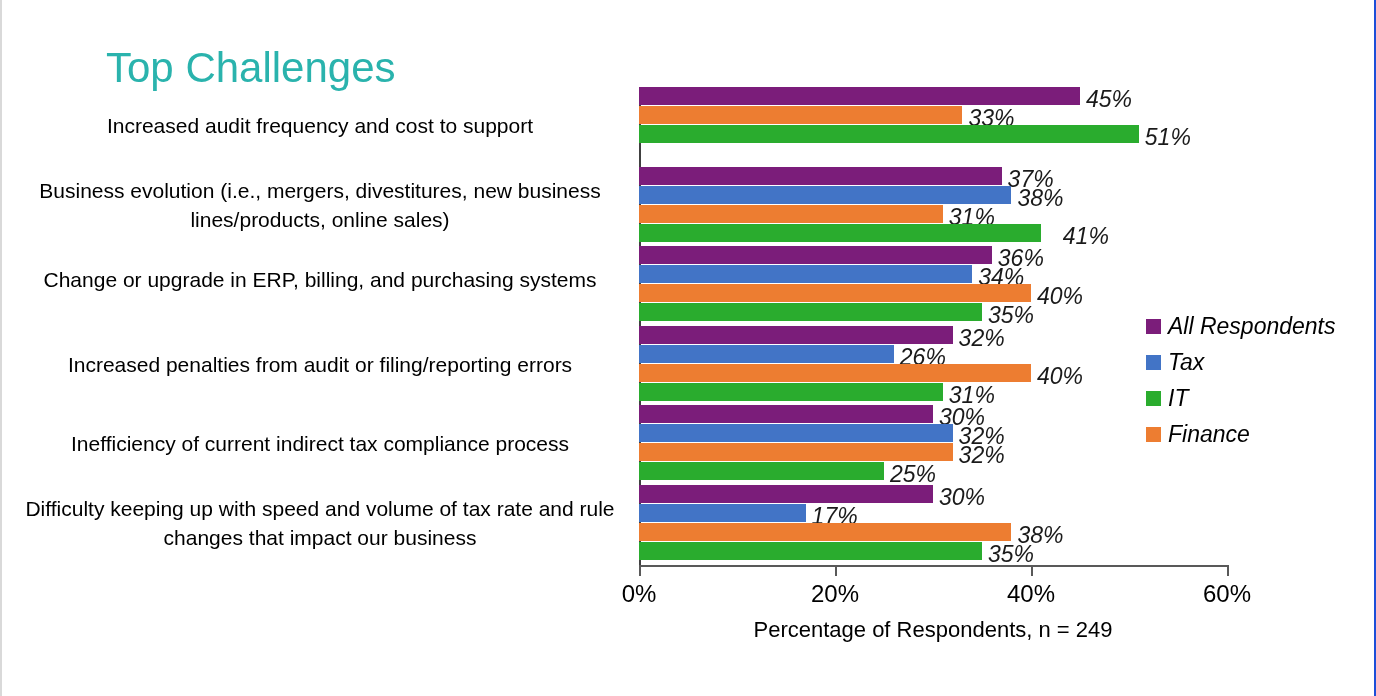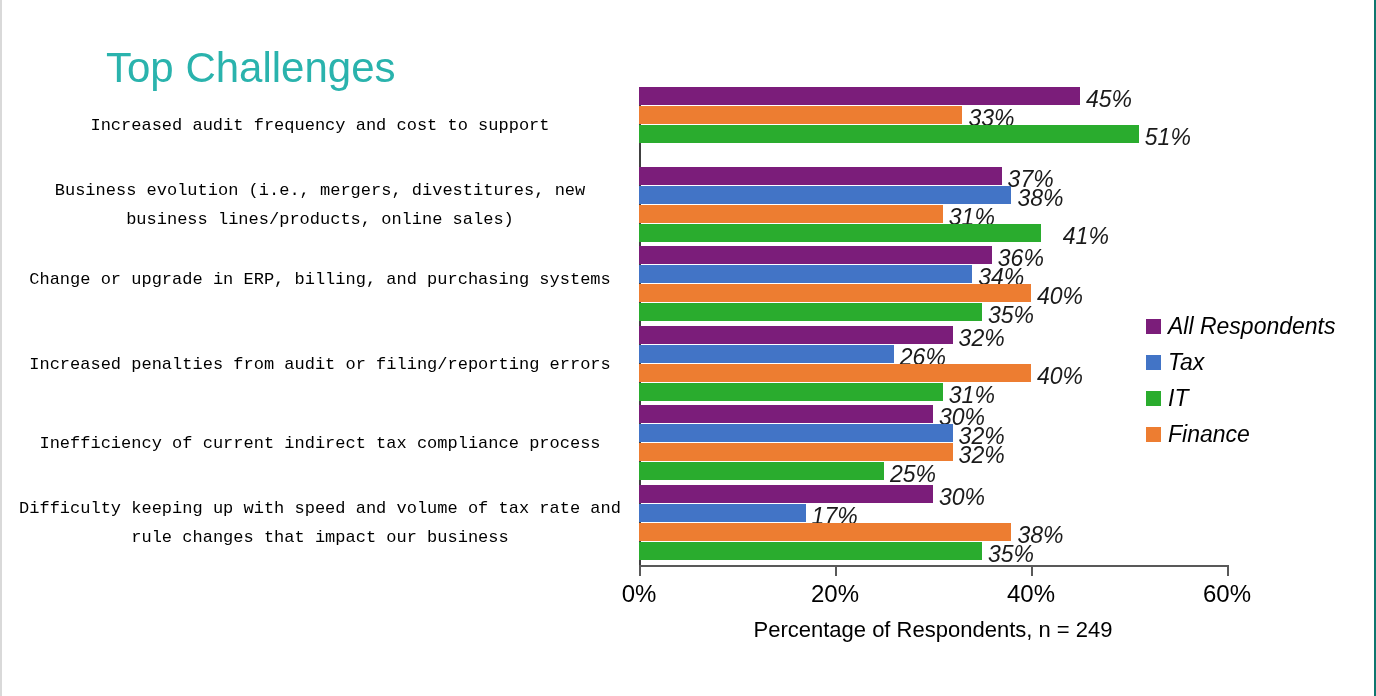--- a/index.html
+++ b/index.html
@@ -13,21 +13,21 @@
     font-family: "Liberation Sans", sans-serif;
     overflow: hidden;
   }
   #slide {
     position: relative;
     width: 1376px;
     height: 696px;
     background: #ffffff;
     box-sizing: border-box;
     border-left: 2px solid #d9d9d9;
-    border-right: 2px solid #0f766e;
+    border-right: 2px solid #1d4ed8;
   }
 
   
   #chart-title {
     position: absolute;
     left: 104px;
     top: 42px;
     font-size: 42px;
     line-height: 52px;
     color: #2AB3AD;
@@ -87,24 +87,24 @@
     white-space: nowrap;
     font-family: "Liberation Sans", sans-serif;
   }
 
   
   .cat-label {
     position: absolute;
     right: 0;
     width: 620px;
     text-align: center;
-    font-size: 17px;
+    font-size: 21px;
     line-height: 29px;
     color: #000000;
-    font-family: Liberation Mono, monospace;
+    font-family: Liberation Sans, sans-serif;
   }
   #cat-labels {
     position: absolute;
     left: 8px;
     top: 88px;
     width: 620px;
     height: 477px;
   }
 
   

